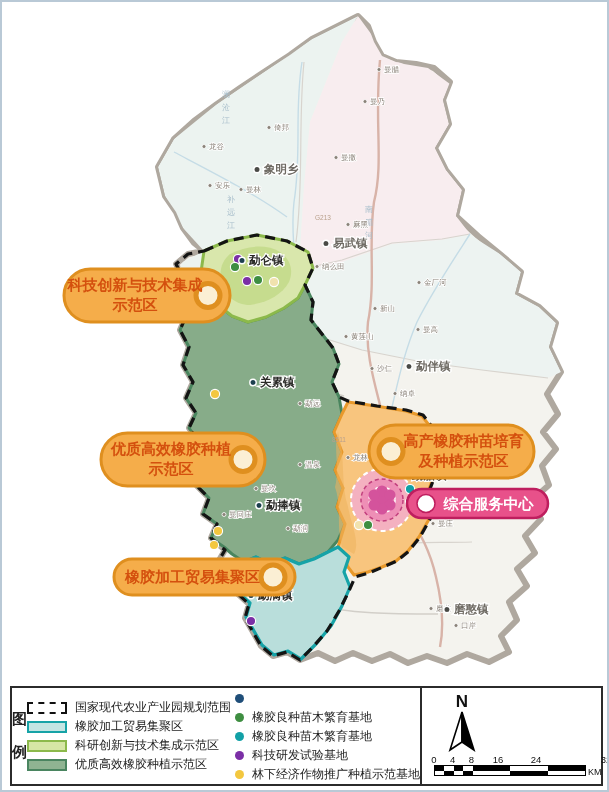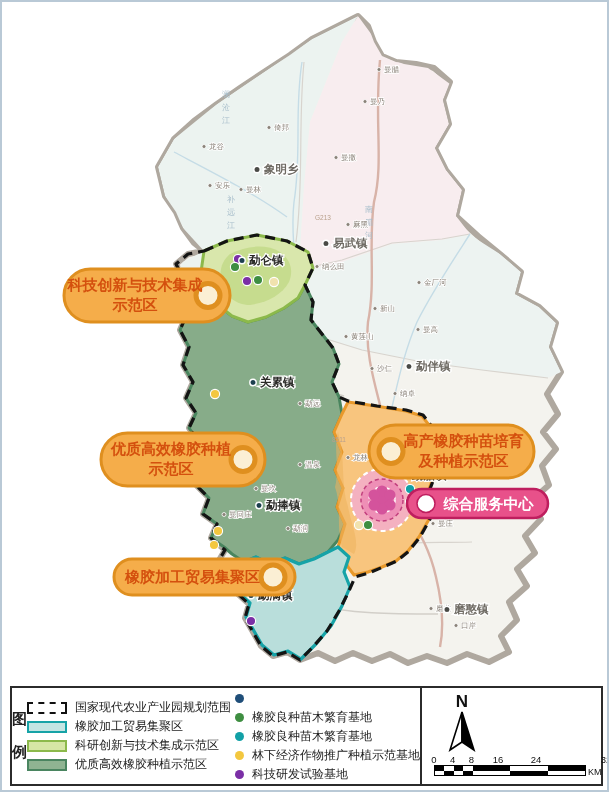--- a/index.html
+++ b/index.html
@@ -249,26 +249,26 @@
           </div>
           <div class="legend-row">
             <span class="lg-dot" style="background: rgb(62, 142, 65);"></span>
             <span class="lg-label">橡胶良种苗木繁育基地</span>
           </div>
           <div class="legend-row">
             <span class="lg-dot" style="background: rgb(18, 160, 166);"></span>
             <span class="lg-label">橡胶良种苗木繁育基地</span>
           </div>
           <div class="legend-row">
+            <span class="lg-dot" style="background: rgb(123, 47, 166);"></span>
+            <span class="lg-label">科技研发试验基地</span>
+          </div>
+          <div class="legend-row">
             <span class="lg-dot" style="background: rgb(243, 199, 63);"></span>
             <span class="lg-label">林下经济作物推广种植示范基地</span>
-          </div>
-          <div class="legend-row">
-            <span class="lg-dot" style="background: rgb(123, 47, 166);"></span>
-            <span class="lg-label">科技研发试验基地</span>
           </div>
         </div>
     </div>
     <div class="legend-right">
       <div class="north">
         <svg width="44" height="62" viewBox="0 0 44 62">
           <text x="22" y="15" text-anchor="middle" font-size="17" font-weight="bold" fill="#111" id="north-label">N</text>
           <polygon points="22,20 10,58 22,50" fill="#fff" stroke="#000" stroke-width="1.6"></polygon>
           <polygon points="22,20 34,58 22,50" fill="#000" stroke="#000" stroke-width="1.6"></polygon>
         </svg>

